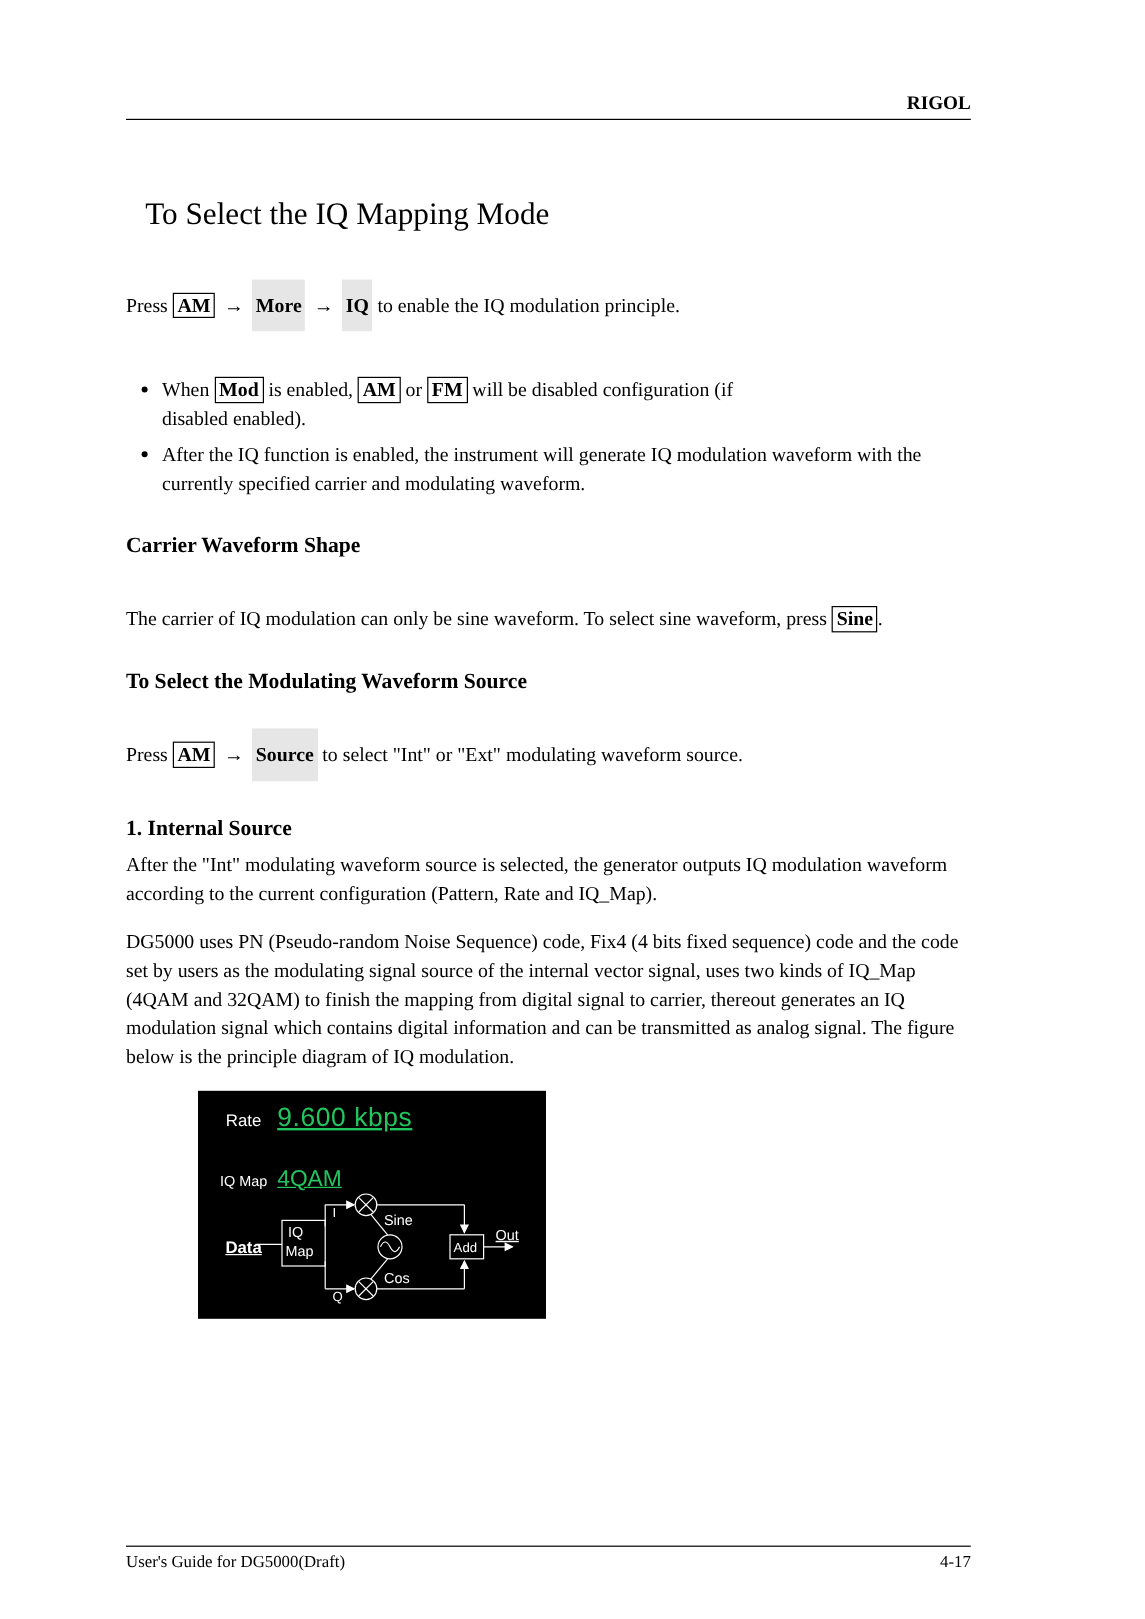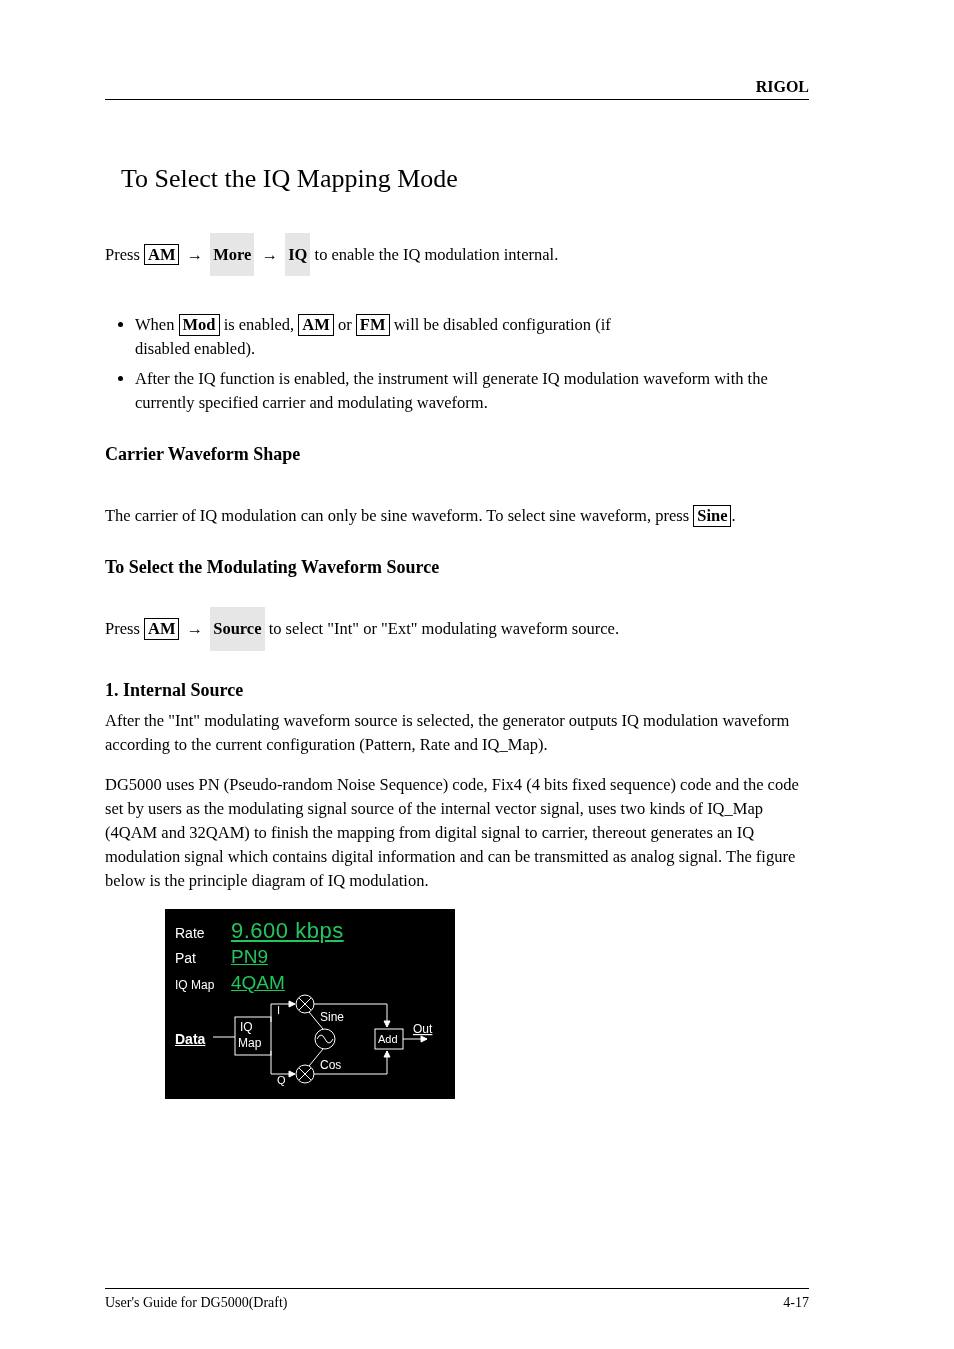--- a/index.html
+++ b/index.html
@@ -82,21 +82,21 @@
     margin: 8px 0 0 60px;
     position: relative;
   }
   .lcd .row {
     position: absolute;
     left: 10px;
     right: 10px;
     display: flex;
     align-items: baseline;
   }
-  .lcd .lab { width: 56px; font-size: 14px; }
+  .lcd .lab { width: 56px; font-size: 14px; text-align: center; }
   .lcd .val { color: #22c55e; text-decoration: underline; }
   .lcd .val-big { font-size: 22px; letter-spacing: 0.5px; }
   .lcd .val-mid { font-size: 19px; }
   .lcd svg { position: absolute; left: 0; top: 0; }
 
   .footer-rule {
     position: absolute;
     bottom: 60px;
     left: 105px;
     right: 80px;
@@ -127,21 +127,21 @@
 
     <h2 class="section-title">To Select the IQ Mapping Mode</h2>
 
     <p>
       <span>Press </span>
       <span class="boxed">AM</span>
       <span class="arrow">→</span>
       <span class="shaded">More</span>
       <span class="arrow">→</span>
       <span class="shaded">IQ</span>
-      <span> to enable the IQ modulation internal.</span>
+      <span> to enable the IQ modulation principle.</span>
     </p>
 
     <ul class="bullets">
       <li>
         <span>When </span>
         <span class="boxed">Mod</span>
         <span> is enabled, </span>
         <span class="boxed">AM</span>
         <span> or </span>
         <span class="boxed">FM</span>
@@ -171,24 +171,20 @@
 
     <h3 class="subsection">1. Internal Source</h3>
     <p class="para-block">After the "Int" modulating waveform source is selected, the generator outputs IQ modulation waveform according to the current configuration (Pattern, Rate and IQ_Map).</p>
     <p class="para-block">DG5000 uses PN (Pseudo-random Noise Sequence) code, Fix4 (4 bits fixed sequence) code and the code set by users as the modulating signal source of the internal vector signal, uses two kinds of IQ_Map (4QAM and 32QAM) to finish the mapping from digital signal to carrier, thereout generates an IQ modulation signal which contains digital information and can be transmitted as analog signal. The figure below is the principle diagram of IQ modulation.</p>
 
     <div class="lcd">
       <div class="row" style="top:6px;">
         <span class="lab">Rate</span>
         <span class="val val-big">9.600 kbps</span>
       </div>
-      <div class="row" style="top:34px;">
-        <span class="lab">Pat</span>
-        <span class="val val-mid">PN9</span>
-      </div>
       <div class="row" style="top:60px;">
         <span class="lab" style="font-size:12px;">IQ Map</span>
         <span class="val val-mid">4QAM</span>
       </div>
       <div class="row" style="top:120px;">
         <span class="lab" style="text-decoration:underline;font-weight:bold;">Data</span>
       </div>
 
       <svg width="290" height="190">
         <g stroke="#fff" fill="none" stroke-width="1">

